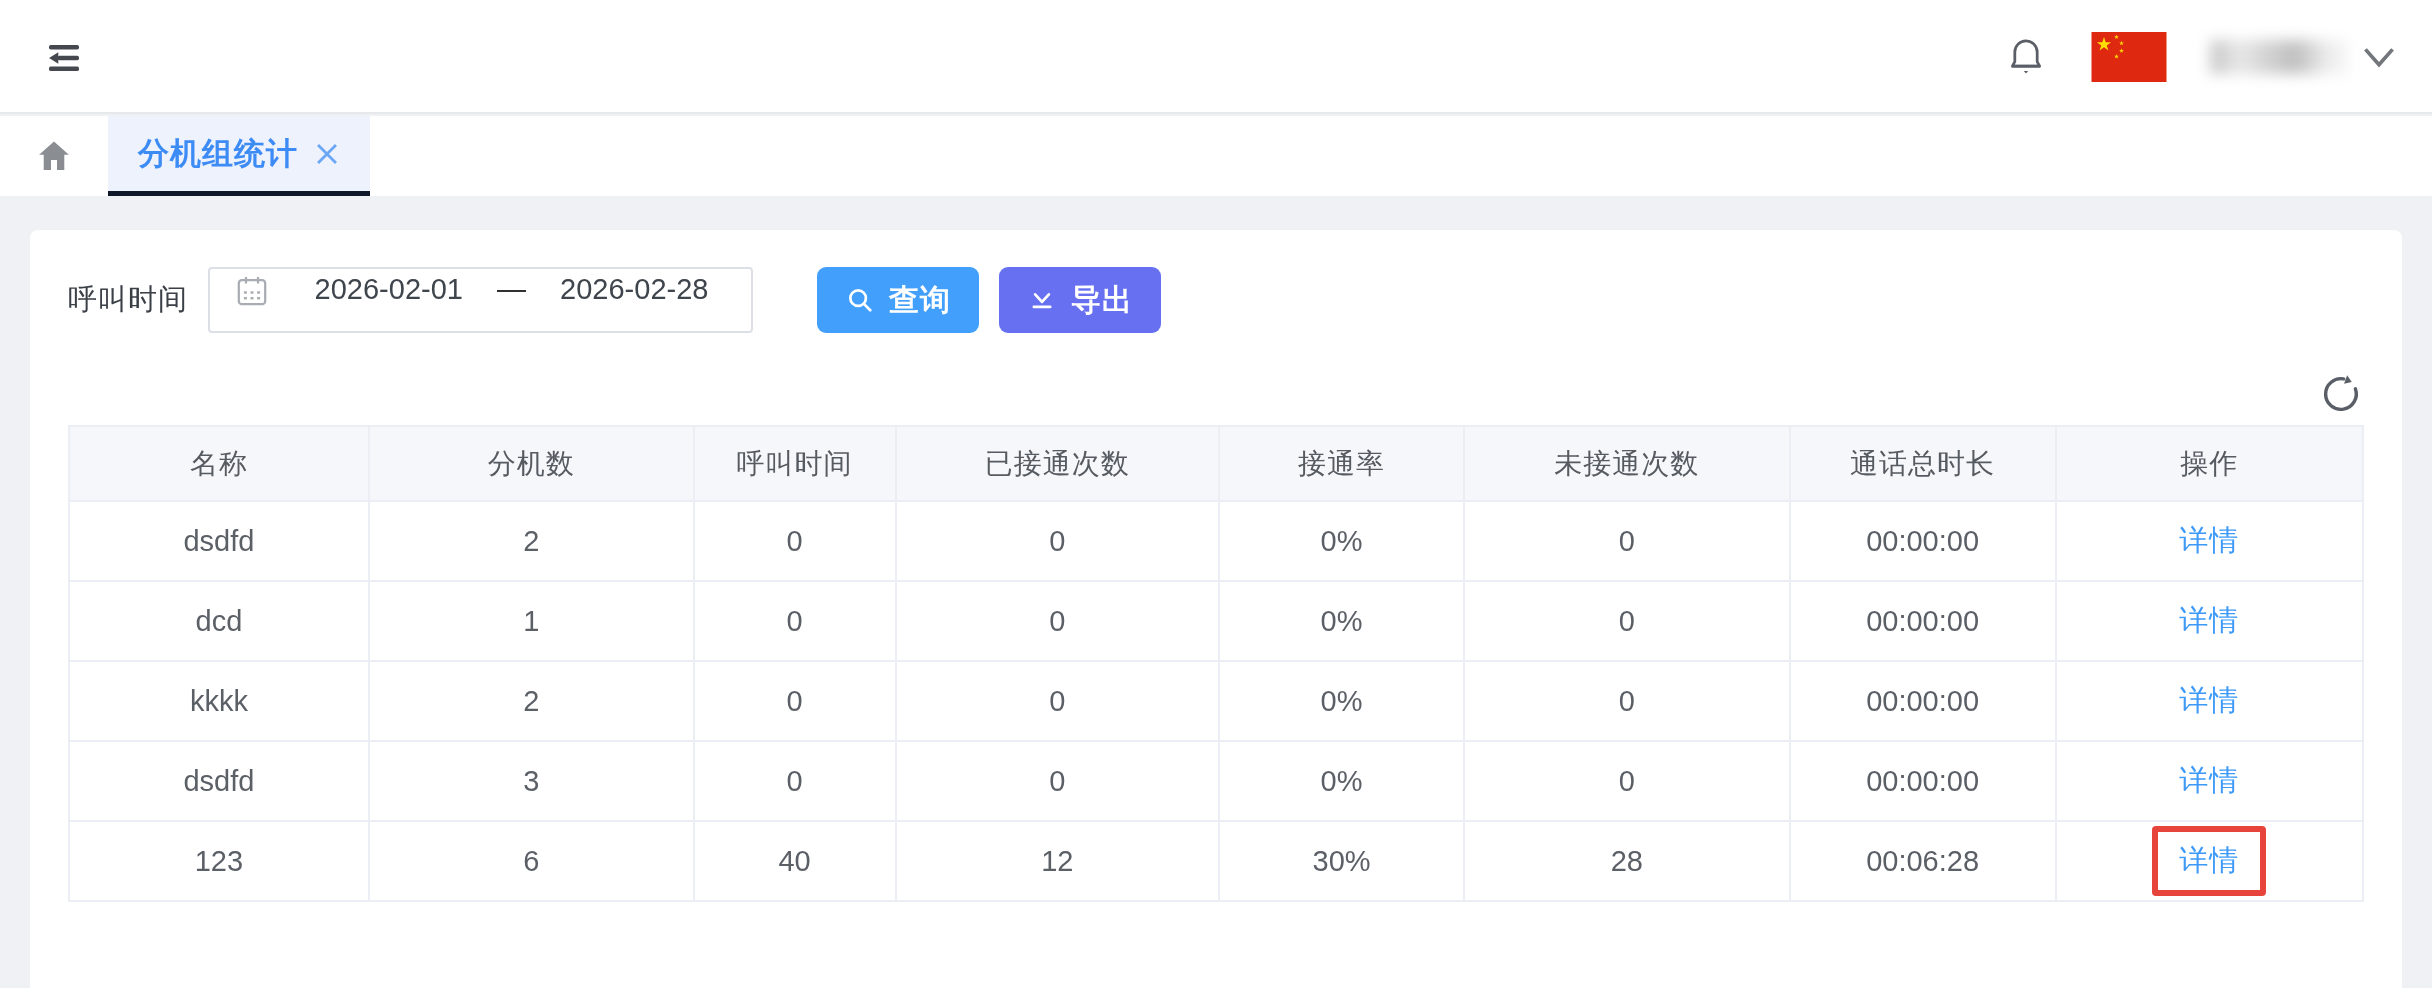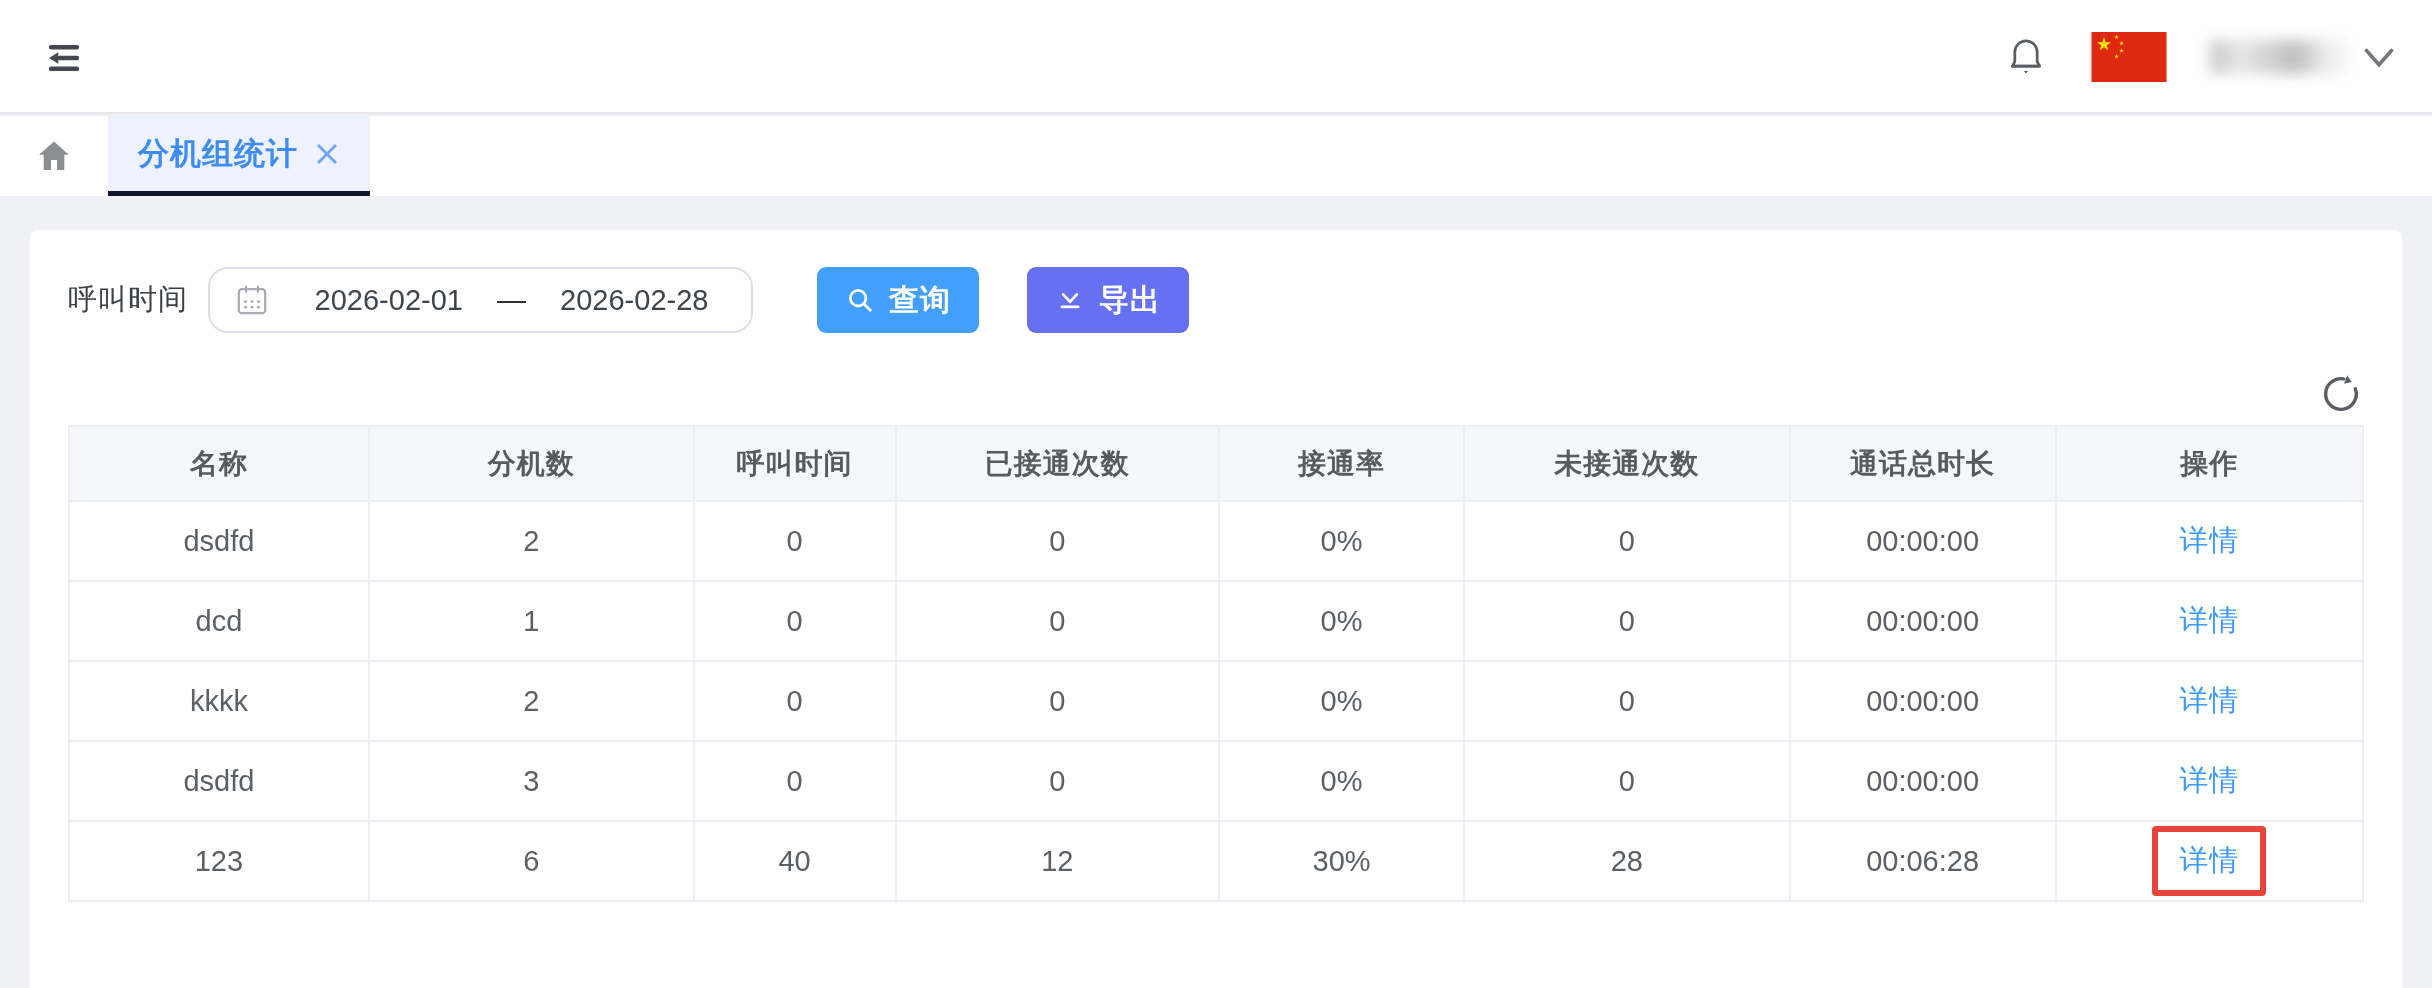--- a/index.html
+++ b/index.html
@@ -23,37 +23,37 @@
   .tab-active { width:262px; background:#edf2fc; border-bottom:5px solid #0f172a; display:flex; align-items:center; justify-content:center; gap:16px; }
   .tab-label { font-size:31px; font-weight:600; color:#3d8bf5; letter-spacing:1px; }
 
   
   .content { position:absolute; top:196px; left:0; width:2432px; height:792px; background:#eff1f4; }
   .card { position:absolute; left:30px; top:34px; width:2372px; height:780px; background:#fff; border-radius:8px; }
 
   
   .filter-row { position:absolute; left:38px; top:37px; height:66px; display:flex; align-items:center; }
   .filter-label { font-size:29px; color:#3b4047; margin-right:20px; letter-spacing:1px; }
-  .date-range { width:545px; height:66px; border:2px solid #dcdfe6; border-radius:20px; background:#fff;
-     display:flex; align-items:center; padding:4px 24px; cursor:pointer; }
+  .date-range { width:545px; height:66px; border:2px solid #dcdfe6; border-radius:4px; background:#fff;
+     display:flex; align-items:flex-start; padding:4px 24px; cursor:pointer; }
   .date-range .cal { margin-right:26px; flex:0 0 auto; }
   .date-text { font-size:29px; color:#3f454c; flex:1; text-align:center; }
   .date-sep { font-size:29px; color:#303133; flex:0 0 60px; text-align:center; }
 
   .btn { height:66px; border:none; border-radius:9px; display:flex; align-items:center; justify-content:center;
      gap:14px; color:#fff; font-size:30px; font-weight:600; cursor:pointer; font-family:inherit; letter-spacing:1px; }
   .btn-search { width:162px; background:#429ffb; margin-left:64px; }
-  .btn-export { width:162px; background:#6670f0; margin-left:48px; }
+  .btn-export { width:162px; background:#6670f0; margin-left:20px; }
 
   
   .refresh-btn { position:absolute; right:38px; top:140px; width:46px; height:46px; cursor:pointer; }
 
   
   .stat-table { position:absolute; left:38px; top:195px; width:2296px; border-collapse:collapse; table-layout:fixed; }
-  .stat-table th { height:75px; background:#f5f7fa; font-size:28px; font-weight:700; color:#565a61;
+  .stat-table th { height:75px; background:#f5f7fa; font-size:28px; font-weight:400; color:#565a61;
      border:2px solid #ebeef5; text-align:center; letter-spacing:1px; }
   .stat-table td { height:80px; background:#fff; font-size:29px; color:#5b5f66;
      border:2px solid #ebeef5; text-align:center; }
   .link-detail { color:#3e9af9; font-weight:500; cursor:pointer; text-decoration:none; font-size:29px; letter-spacing:1px;text-align:center; }
   .cell-rel { position:relative; }
   .highlight-box { position:absolute; left:50%; top:50%; transform:translate(-50%,-50%);
      width:114px; height:70px; border:6px solid #e7453c; border-radius:4px; pointer-events:none; }
 </style>
 </head>
 <body>

